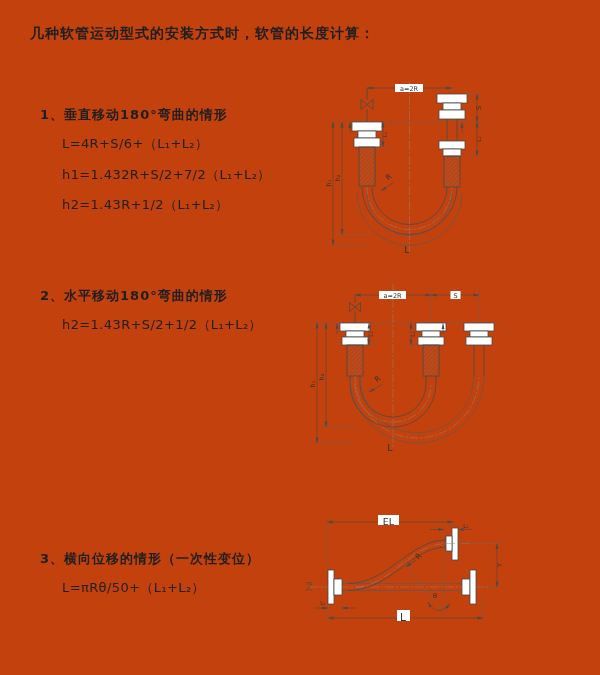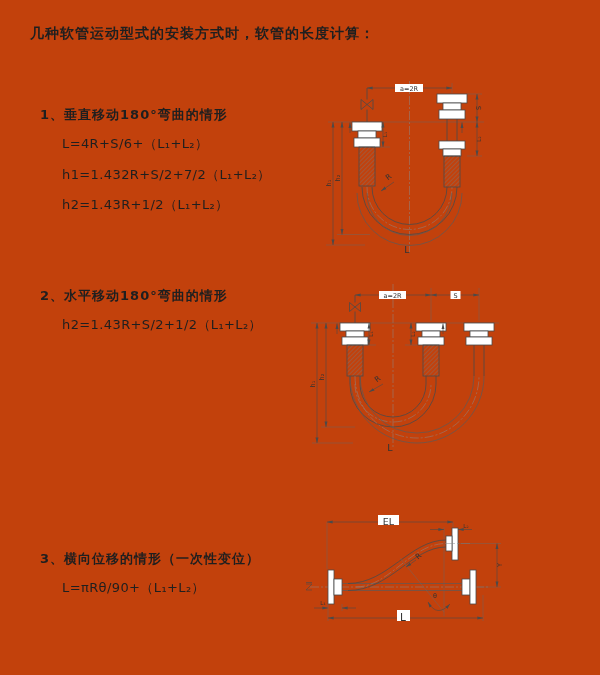--- a/index.html
+++ b/index.html
@@ -41,21 +41,21 @@
     <div class="formula">h2=1.43R+1/2（L₁+L₂）</div>
   </div>
 
   <div class="section" id="sec2">
     <div class="sec-heading">2、水平移动180°弯曲的情形</div>
     <div class="formula">h2=1.43R+S/2+1/2（L₁+L₂）</div>
   </div>
 
   <div class="section" id="sec3">
     <div class="sec-heading">3、横向位移的情形（一次性变位）</div>
-    <div class="formula">L=πRθ/90+（L₁+L₂）</div>
+    <div class="formula">L=πRθ/50+（L₁+L₂）</div>
   </div>
 
   <svg id="svg1" class="diag" width="290" height="185" viewBox="0 0 290 185">
     <defs>
       <pattern id="hatch" patternUnits="userSpaceOnUse" width="3" height="3" patternTransform="rotate(45)">
         <line x1="0" y1="0" x2="0" y2="3" stroke="#777" stroke-width="0.8"></line>
       </pattern>
       <marker id="dim" markerWidth="6" markerHeight="5" refX="5.6" refY="2" orient="auto-start-reverse" markerUnits="userSpaceOnUse">
         <path d="M5.6,2 L0,0.5 L0,3.5 Z" fill="#4a4a4a"></path>
       </marker>

